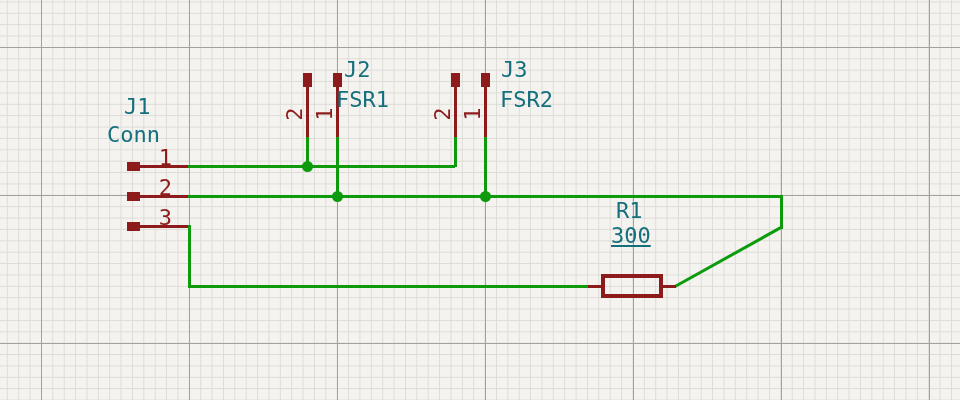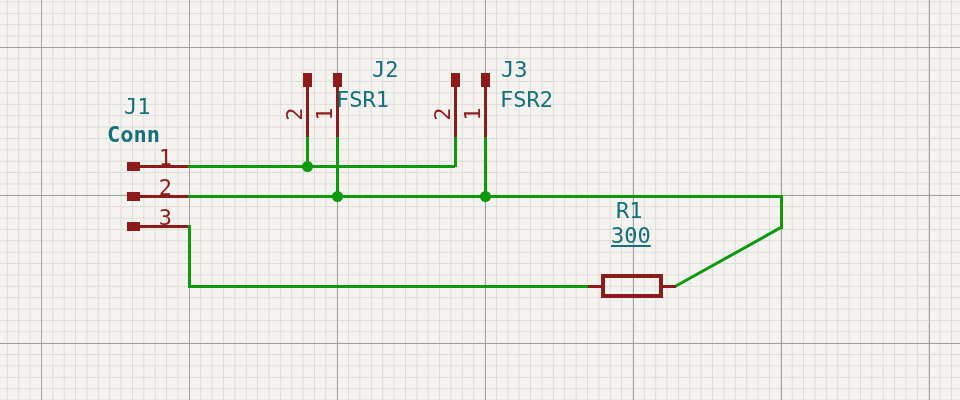--- a/index.html
+++ b/index.html
@@ -55,31 +55,31 @@
   <div class="junction" style="left:479.5px;top:190.5px;"></div>
 
   <div class="pin-pad" style="left:127px;top:162px;width:13px;height:9px;"></div>
   <div class="pin-line" style="left:138px;top:164.5px;width:50px;height:3px;"></div>
   <div class="pin-pad" style="left:127px;top:192px;width:13px;height:9px;"></div>
   <div class="pin-line" style="left:138px;top:194.5px;width:50px;height:3px;"></div>
   <div class="pin-pad" style="left:127px;top:222px;width:13px;height:9px;"></div>
   <div class="pin-line" style="left:138px;top:224.5px;width:50px;height:3px;"></div>
 
   <div class="label" style="left:124px;top:96px;">J1</div>
-  <div class="label" style="left:107px;top:124px;font-weight:bold;">Conn</div>
+  <div class="label" style="left:107px;top:124px;">Conn</div>
   <div class="pin-number pn-h" style="left:148px;top:147px;">1</div>
   <div class="pin-number pn-h" style="left:148px;top:177px;">2</div>
   <div class="pin-number pn-h" style="left:148px;top:207px;">3</div>
 
   <div class="pin-pad" style="left:303px;top:73px;width:9px;height:14px;"></div>
   <div class="pin-line" style="left:305.5px;top:86px;width:3px;height:51px;"></div>
   <div class="pin-pad" style="left:333px;top:73px;width:9px;height:14px;"></div>
   <div class="pin-line" style="left:335.5px;top:86px;width:3px;height:51px;"></div>
 
-  <div class="label" style="left:372px;top:59px;">J2</div>
+  <div class="label" style="left:344px;top:59px;">J2</div>
   <div class="label" style="left:336px;top:89px;">FSR1</div>
   <div class="pin-number pn-v" style="left:280px;top:103px;">2</div>
   <div class="pin-number pn-v" style="left:310px;top:103px;">1</div>
 
   <div class="pin-pad" style="left:451px;top:73px;width:9px;height:14px;"></div>
   <div class="pin-line" style="left:453.5px;top:86px;width:3px;height:51px;"></div>
   <div class="pin-pad" style="left:481px;top:73px;width:9px;height:14px;"></div>
   <div class="pin-line" style="left:483.5px;top:86px;width:3px;height:51px;"></div>
 
   <div class="label" style="left:501px;top:59px;">J3</div>

